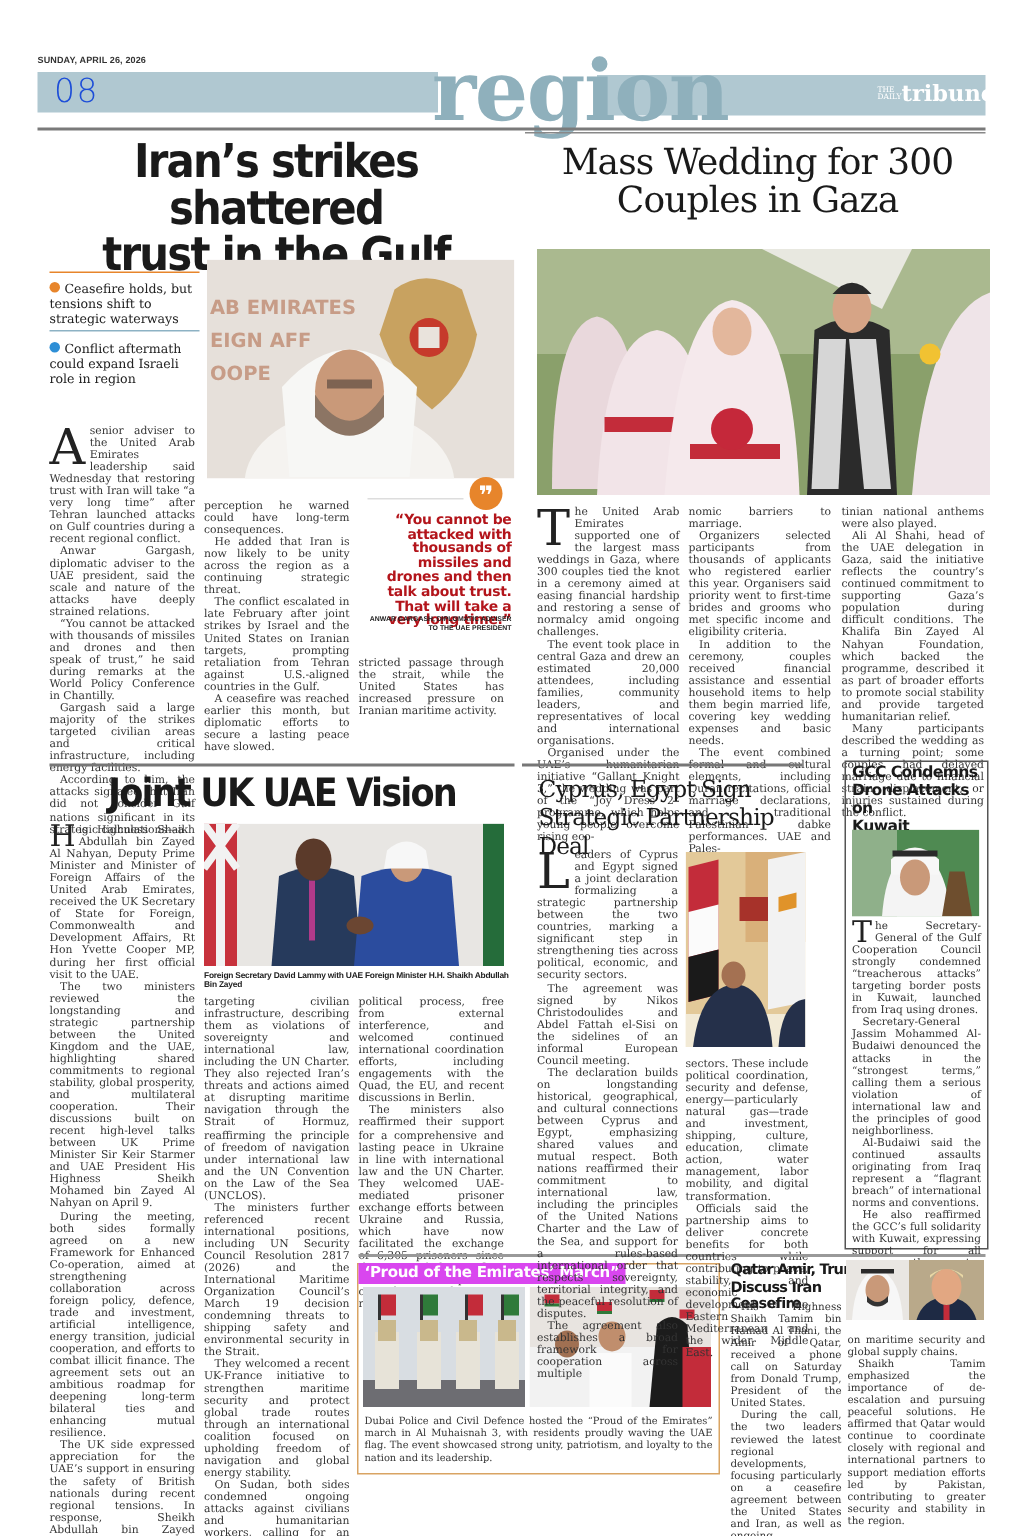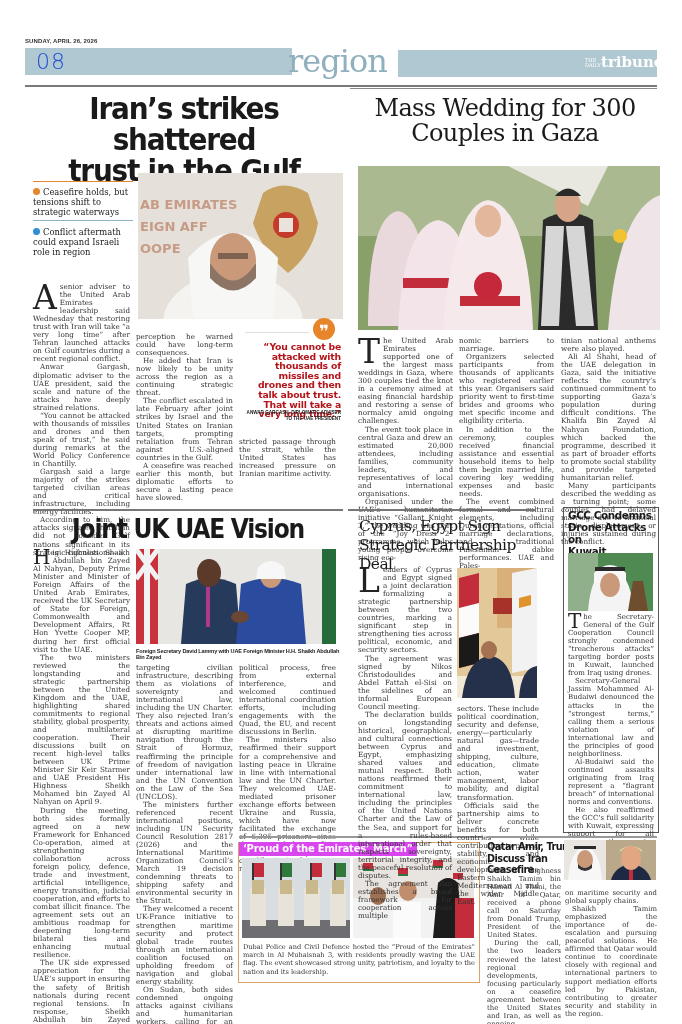--- a/index.html
+++ b/index.html
@@ -2,21 +2,21 @@
 <html><head>
 <meta charset="utf-8">
 <style>
   html,body{margin:0;padding:0;background:#fff;}
   body{width:682px;height:1024px;position:relative;overflow:hidden;font-family:"DejaVu Serif",serif;color:#222;}
   .abs{position:absolute;}
   .date{left:25px;top:38px;font-family:"Liberation Sans",sans-serif;font-size:6px;font-weight:bold;color:#333;letter-spacing:.1px;}
   .band-l{left:25px;top:48px;width:267px;height:27px;background:#b0c8d1;}
   .band-r{left:398px;top:50px;width:259px;height:27px;background:#b0c8d1;}
   .pgnum{left:36px;top:49px;font-family:"DejaVu Sans",sans-serif;font-weight:200;font-size:22px;color:#1d4ed8;letter-spacing:1px;}
-  .section{left:288px;top:36px;font-family:"DejaVu Serif",serif;font-size:32px;color:#8fb0bc;line-height:50px;letter-spacing:-1px;}
+  .section{left:288px;top:36px;font-family:"DejaVu Serif",serif;font-size:56px;color:#8fb0bc;line-height:50px;letter-spacing:-1px;font-weight:bold;}
   .logo{left:585px;top:53px;font-family:"DejaVu Serif",serif;font-weight:bold;font-size:15px;color:#fff;}
   .logo small{font-size:5px;font-weight:normal;vertical-align:middle;line-height:5px;display:inline-block;margin-right:2px;}
   .rule{height:1px;background:#888;}
   .head-bold{font-family:"DejaVu Sans Condensed","DejaVu Sans",sans-serif;font-weight:bold;color:#1a1a1a;text-align:center;letter-spacing:-1.2px;}
   .head-serif{font-family:"DejaVu Serif",serif;color:#1a1a1a;letter-spacing:-.6px;}
   .body{font-size:7.2px;line-height:8.05px;text-align:justify;color:#333;hyphens:auto;}
   .body p{margin:0;text-indent:7px;}
   .body p.first{text-indent:0;}
   .drop{float:left;font-size:33px;line-height:27px;margin:1px 3px 0 0;font-family:"DejaVu Serif",serif;color:#222;}
   .drop-s{float:left;font-size:20px;line-height:16px;margin:0 2px 0 0;font-family:"DejaVu Serif",serif;color:#222;}

